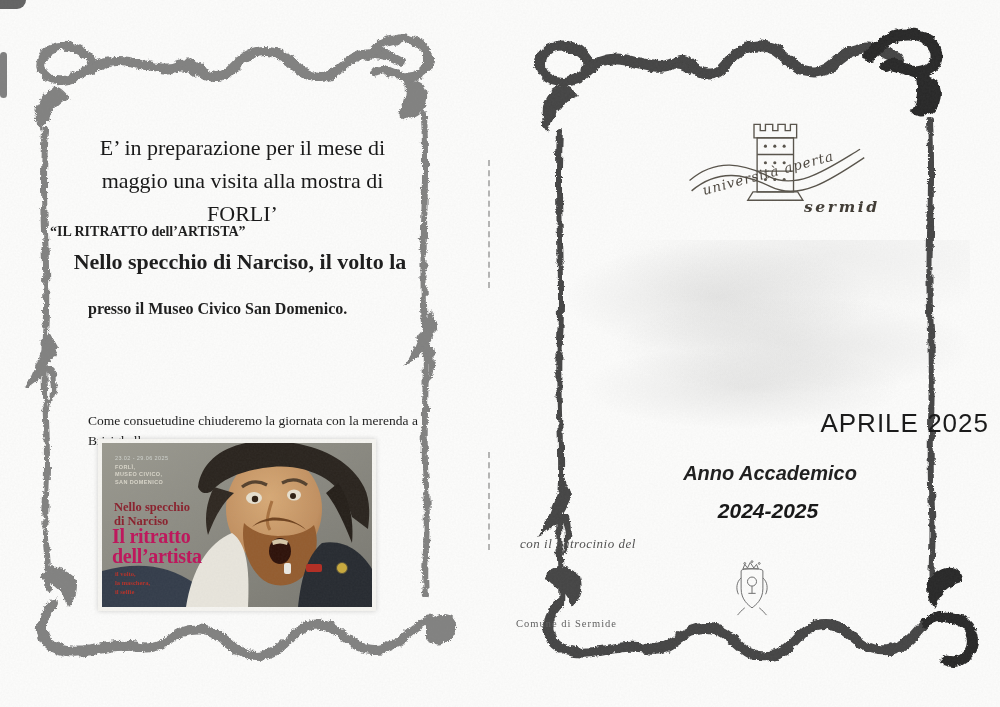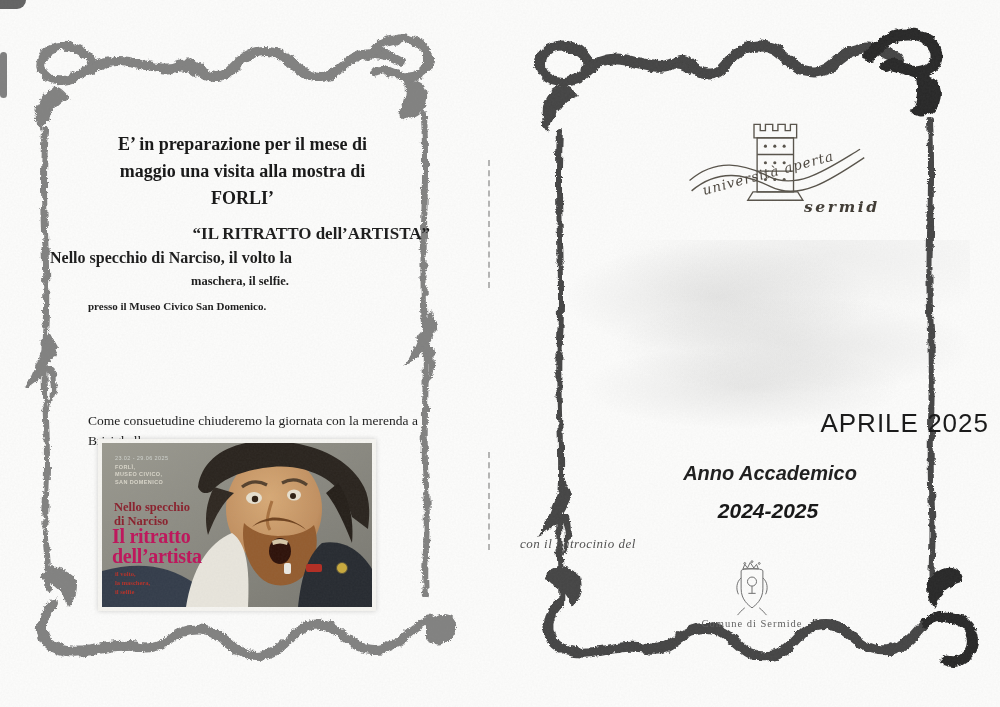--- a/index.html
+++ b/index.html
@@ -9,26 +9,26 @@
   .page{position:absolute;}
   #left-page{left:10px;top:15px;width:460px;height:680px;}
   #right-page{left:520px;top:10px;width:472px;height:690px;}
   .frame-svg{position:absolute;left:0;top:0;width:100%;height:100%;pointer-events:none;}
   .st{fill:none;stroke:currentColor;stroke-linecap:round;stroke-linejoin:round;}
   .fl{fill:currentColor;stroke:none;}
   .prewrap{white-space:pre-line;}
   .abs{position:absolute;}
 
   
-  #intro{top:116px;left:60px;width:345px;text-align:center;font-weight:bold;
-         font-size:18px;line-height:1.5;color:#151515;}
-  #exhibit-title{top:209px;left:40px;width:380px;text-align:right;font-weight:bold;font-size:17px;}
-  #exhibit-sub{top:234px;left:40px;width:380px;font-weight:bold;font-size:16px;}
+  #intro{top:116px;left:60px;width:345px;text-align:center;font-weight:normal;
+         font-size:22px;line-height:1.5;color:#151515;}
+  #exhibit-title{top:209px;left:40px;width:380px;text-align:left;font-weight:bold;font-size:14px;}
+  #exhibit-sub{top:234px;left:40px;width:380px;text-align:center;font-weight:bold;font-size:22px;}
   #exhibit-sub-small{top:259px;left:40px;width:380px;text-align:center;font-weight:bold;font-size:12.5px;}
-  #venue-lead{top:285px;left:78px;width:345px;font-weight:bold;font-size:11px;}
+  #venue-lead{top:285px;left:78px;width:345px;font-weight:bold;font-size:16px;}
   #body-text{top:302px;left:78px;width:342px;font-size:13.5px;line-height:1.5;text-align:justify;}
   #closing-text{top:396px;left:78px;width:342px;font-size:13.5px;line-height:1.5;}
 
   
   #banner{top:424px;left:88px;width:270px;height:164px;background:#f7f6f2;
           padding:4px;box-shadow:0 0 5px rgba(0,0,0,.18);}
   .banner-art{position:relative;width:310px;height:164px;overflow:hidden;padding-left:23px;}
   .banner-art > .abs{z-index:2;}
   #banner-dates{top:12px;left:13px;font:5.5px "Liberation Sans",sans-serif;color:#cfd2cd;letter-spacing:.4px;}
   #banner-venue{top:21px;left:13px;font:bold 5.5px "Liberation Sans",sans-serif;color:#d8d5c9;
@@ -49,21 +49,21 @@
             font-family:"Liberation Sans",sans-serif;font-size:26px;letter-spacing:1px;color:#161616;}
   #rp-acad{top:452px;left:0;width:472px;text-align:center;transform:translateX(14px);
            font-family:"Liberation Sans",sans-serif;font-style:italic;font-weight:600;
            font-size:20px;color:#1c1c1c;}
   #rp-years{top:489px;left:0;width:472px;text-align:center;transform:translateX(12px);
             font-family:"Liberation Sans",sans-serif;font-style:italic;font-weight:700;
             font-size:21px;color:#141414;}
   #rp-patron{top:526px;left:0;width:472px;text-align:left;font-style:italic;
              font-size:13px;letter-spacing:.5px;color:#4f4f4f;}
   #coat-svg{top:548px;left:204px;width:56px;height:58px;}
-  #rp-muni{top:608px;left:0;width:472px;text-align:center;transform:translateX(-4px);
+  #rp-muni{top:608px;left:0;width:472px;transform:translateX(-4px);
            font-size:10.5px;letter-spacing:1px;color:#5e5e5e;}
   #rp-smudge{top:230px;left:30px;width:420px;height:320px;pointer-events:none;background:
       radial-gradient(220px 80px at 40% 18%,rgba(115,115,115,.16),transparent 70%),
       radial-gradient(260px 70px at 58% 33%,rgba(120,120,120,.15),transparent 70%),
       radial-gradient(230px 60px at 46% 46%,rgba(105,105,105,.13),transparent 70%),
       radial-gradient(300px 90px at 65% 5%,rgba(130,130,130,.10),transparent 72%);}
 
   
   .fold-crease{position:absolute;left:488px;width:0;border-left:2px dashed #9d9d9d;opacity:.75;}
   #crease-top{top:160px;height:128px;}
@@ -107,21 +107,20 @@
         <path class="st" stroke-width="9" d="M128,632 C158,638 160,612 190,614 C218,616 220,644 252,640 C280,637 278,610 308,610 C334,610 338,638 370,634 C390,631 402,614 418,604"></path>
         <path class="fl" d="M416,606 C432,594 448,598 446,614 C442,630 424,634 416,624 Z"></path>
       </g>
     </svg>
 
     <div class="abs prewrap" id="intro">E’ in preparazione per il mese di
 maggio una visita alla mostra di
 FORLI’</div>
     <div class="abs" id="exhibit-title">“IL RITRATTO dell’ARTISTA”</div>
     <div class="abs" id="exhibit-sub">Nello specchio di Narciso, il volto la</div>
-    <div class="abs" id="exhibit-sub-small">maschera, il selfie.</div>
     <div class="abs" id="venue-lead">presso il Museo Civico San Domenico.</div>
     <div class="abs" id="closing-text">Come consuetudine chiuderemo la giornata con la merenda a Brisighella.</div>
 
     <div class="abs" id="banner">
       <div class="banner-art">
         <svg width="270" height="164" viewBox="0 0 270 164" style="position:absolute;left:0;top:0;">
           <defs>
             <linearGradient id="bgGrad" x1="0" y1="0" x2="1" y2="1">
               <stop offset="0" stop-color="#9b9a90"></stop>
                 <stop offset="1" stop-color="#787770"></stop>

